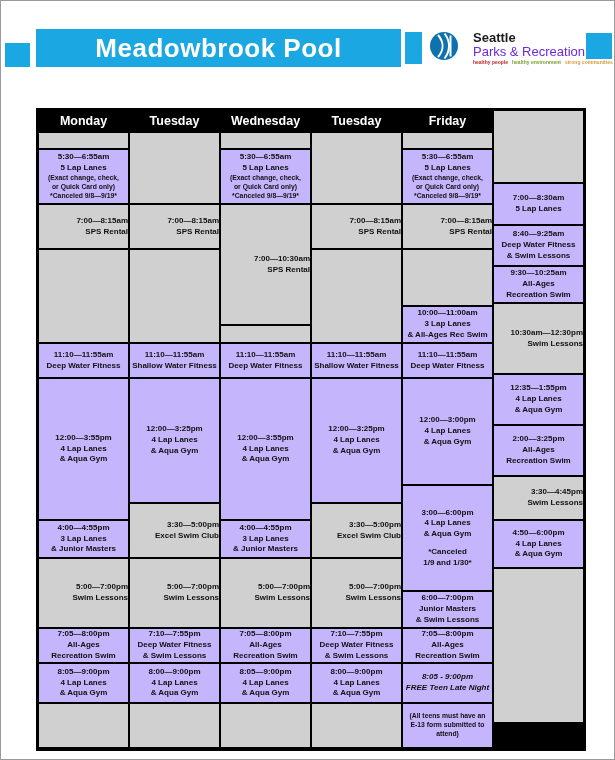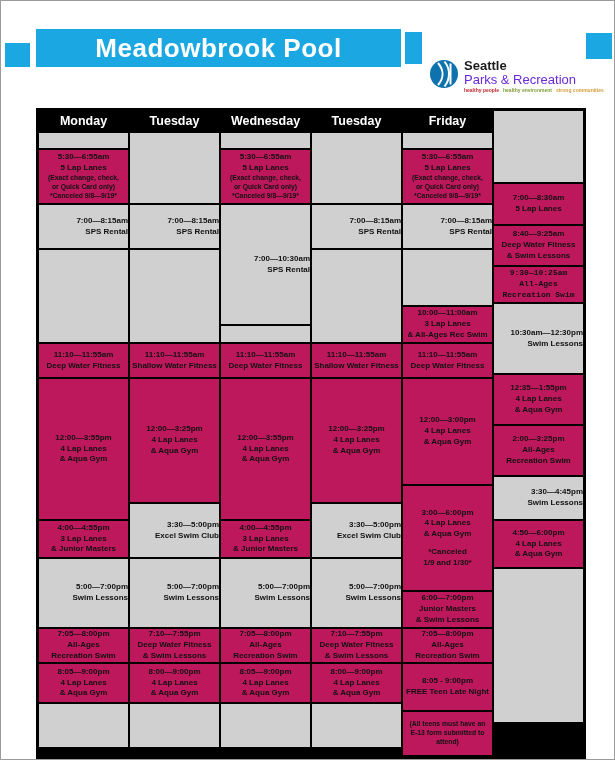--- a/index.html
+++ b/index.html
@@ -12,21 +12,21 @@
   .sq{position:absolute;background:var(--accent,#1ba7e1);}
   .sq-left{left:4px;top:42px;width:25px;height:24px;}
   .sq-mid{left:404px;top:31px;width:17px;height:32px;}
   .sq-right{left:585px;top:32px;width:26px;height:26px;}
   .banner{
     position:absolute;left:35px;top:28px;width:365px;height:38px;
     background:var(--accent,#1ba7e1);color:#fff;
     display:flex;align-items:center;justify-content:center;
     font-size:26px;font-weight:bold;letter-spacing:0.5px;
   }
-  .logo{position:absolute;left:428px;top:30px;display:flex;gap:5px;align-items:flex-start;margin-top:28px;}
+  .logo{position:absolute;left:428px;top:30px;display:flex;gap:14px;align-items:flex-start;}
   .logo-circle{width:30px;height:30px;flex:0 0 auto;}
   .logo-text{display:flex;flex-direction:column;line-height:1.05;}
   .logo-line1{font-size:13px;font-weight:bold;color:#1c1c1c;}
   .logo-line2{font-size:13px;color:#6d28d9;}
   .logo-tagline{display:flex;gap:4px;margin-top:2px;font-size:5px;font-weight:bold;white-space:nowrap;}
   
   .title{
     position:absolute;left:0;right:0;top:72px;text-align:center;
     font-size:27px;font-weight:bold;color:#0d0d0d;letter-spacing:-0.3px;margin-top:48px;
   }
@@ -39,21 +39,21 @@
   .day-header{
     height:22px;background:#000;color:#fff;
     display:flex;align-items:center;justify-content:center;
     font-size:12.5px;font-weight:bold;
   }
   .cell{
     box-sizing:border-box;border:1px solid #000;
     display:flex;flex-direction:column;align-items:center;justify-content:center;
     text-align:center;font-weight:bold;color:#111;overflow:hidden;
   }
-  .cell.white{background:#be185d;}
+  .cell.white{background:#c4b5fd;}
   .cell.gray{background:var(--cellGray,#d0d0d0);align-items:flex-end;}
   .line{font-size:8px;line-height:1.35;white-space:nowrap;}
   .line.sm{font-size:6.8px;line-height:1.3;}
   .line.gap{height:7px;}
 </style>
 </head>
 <body>
 
 <div class="page">
 
@@ -292,42 +292,42 @@
         <div class="cell white" style="height: 37px;">
           <div class="line">6:00—7:00pm</div>
           <div class="line">Junior Masters</div>
           <div class="line">&amp; Swim Lessons</div>
         </div>
         <div class="cell white" style="height: 35px;">
           <div class="line">7:05—8:00pm</div>
           <div class="line">All-Ages</div>
           <div class="line">Recreation Swim</div>
         </div>
-        <div class="cell white" style="height: 48px;">
+        <div class="cell white" style="height: 40px; font-style: italic;">
           <div class="line">8:05 - 9:00pm</div>
           <div class="line">FREE Teen Late Night</div>
         </div>
         <div class="cell white" style="height: 45px;">
           <div class="line sm">(All teens must have an</div>
           <div class="line sm">E-13 form submitted to</div>
           <div class="line sm">attend)</div>
         </div>
       </div>
       <div class="day-col">
         <div class="cell gray" style="height: 73px;"></div>
         <div class="cell white" style="height: 42px;">
           <div class="line">7:00—8:30am</div>
           <div class="line">5 Lap Lanes</div>
         </div>
         <div class="cell white" style="height: 41px;">
           <div class="line">8:40—9:25am</div>
           <div class="line">Deep Water Fitness</div>
           <div class="line">&amp; Swim Lessons</div>
         </div>
-        <div class="cell white" style="height: 37px; font-family: Liberation Mono, monospace;">
+        <div class="cell white" style="height: 37px;">
           <div class="line">9:30—10:25am</div>
           <div class="line">All-Ages</div>
           <div class="line">Recreation Swim</div>
         </div>
         <div class="cell gray" style="height: 71px;">
           <div class="line">10:30am—12:30pm</div>
           <div class="line">Swim Lessons</div>
         </div>
         <div class="cell white" style="height: 51px;">
           <div class="line">12:35—1:55pm</div>

